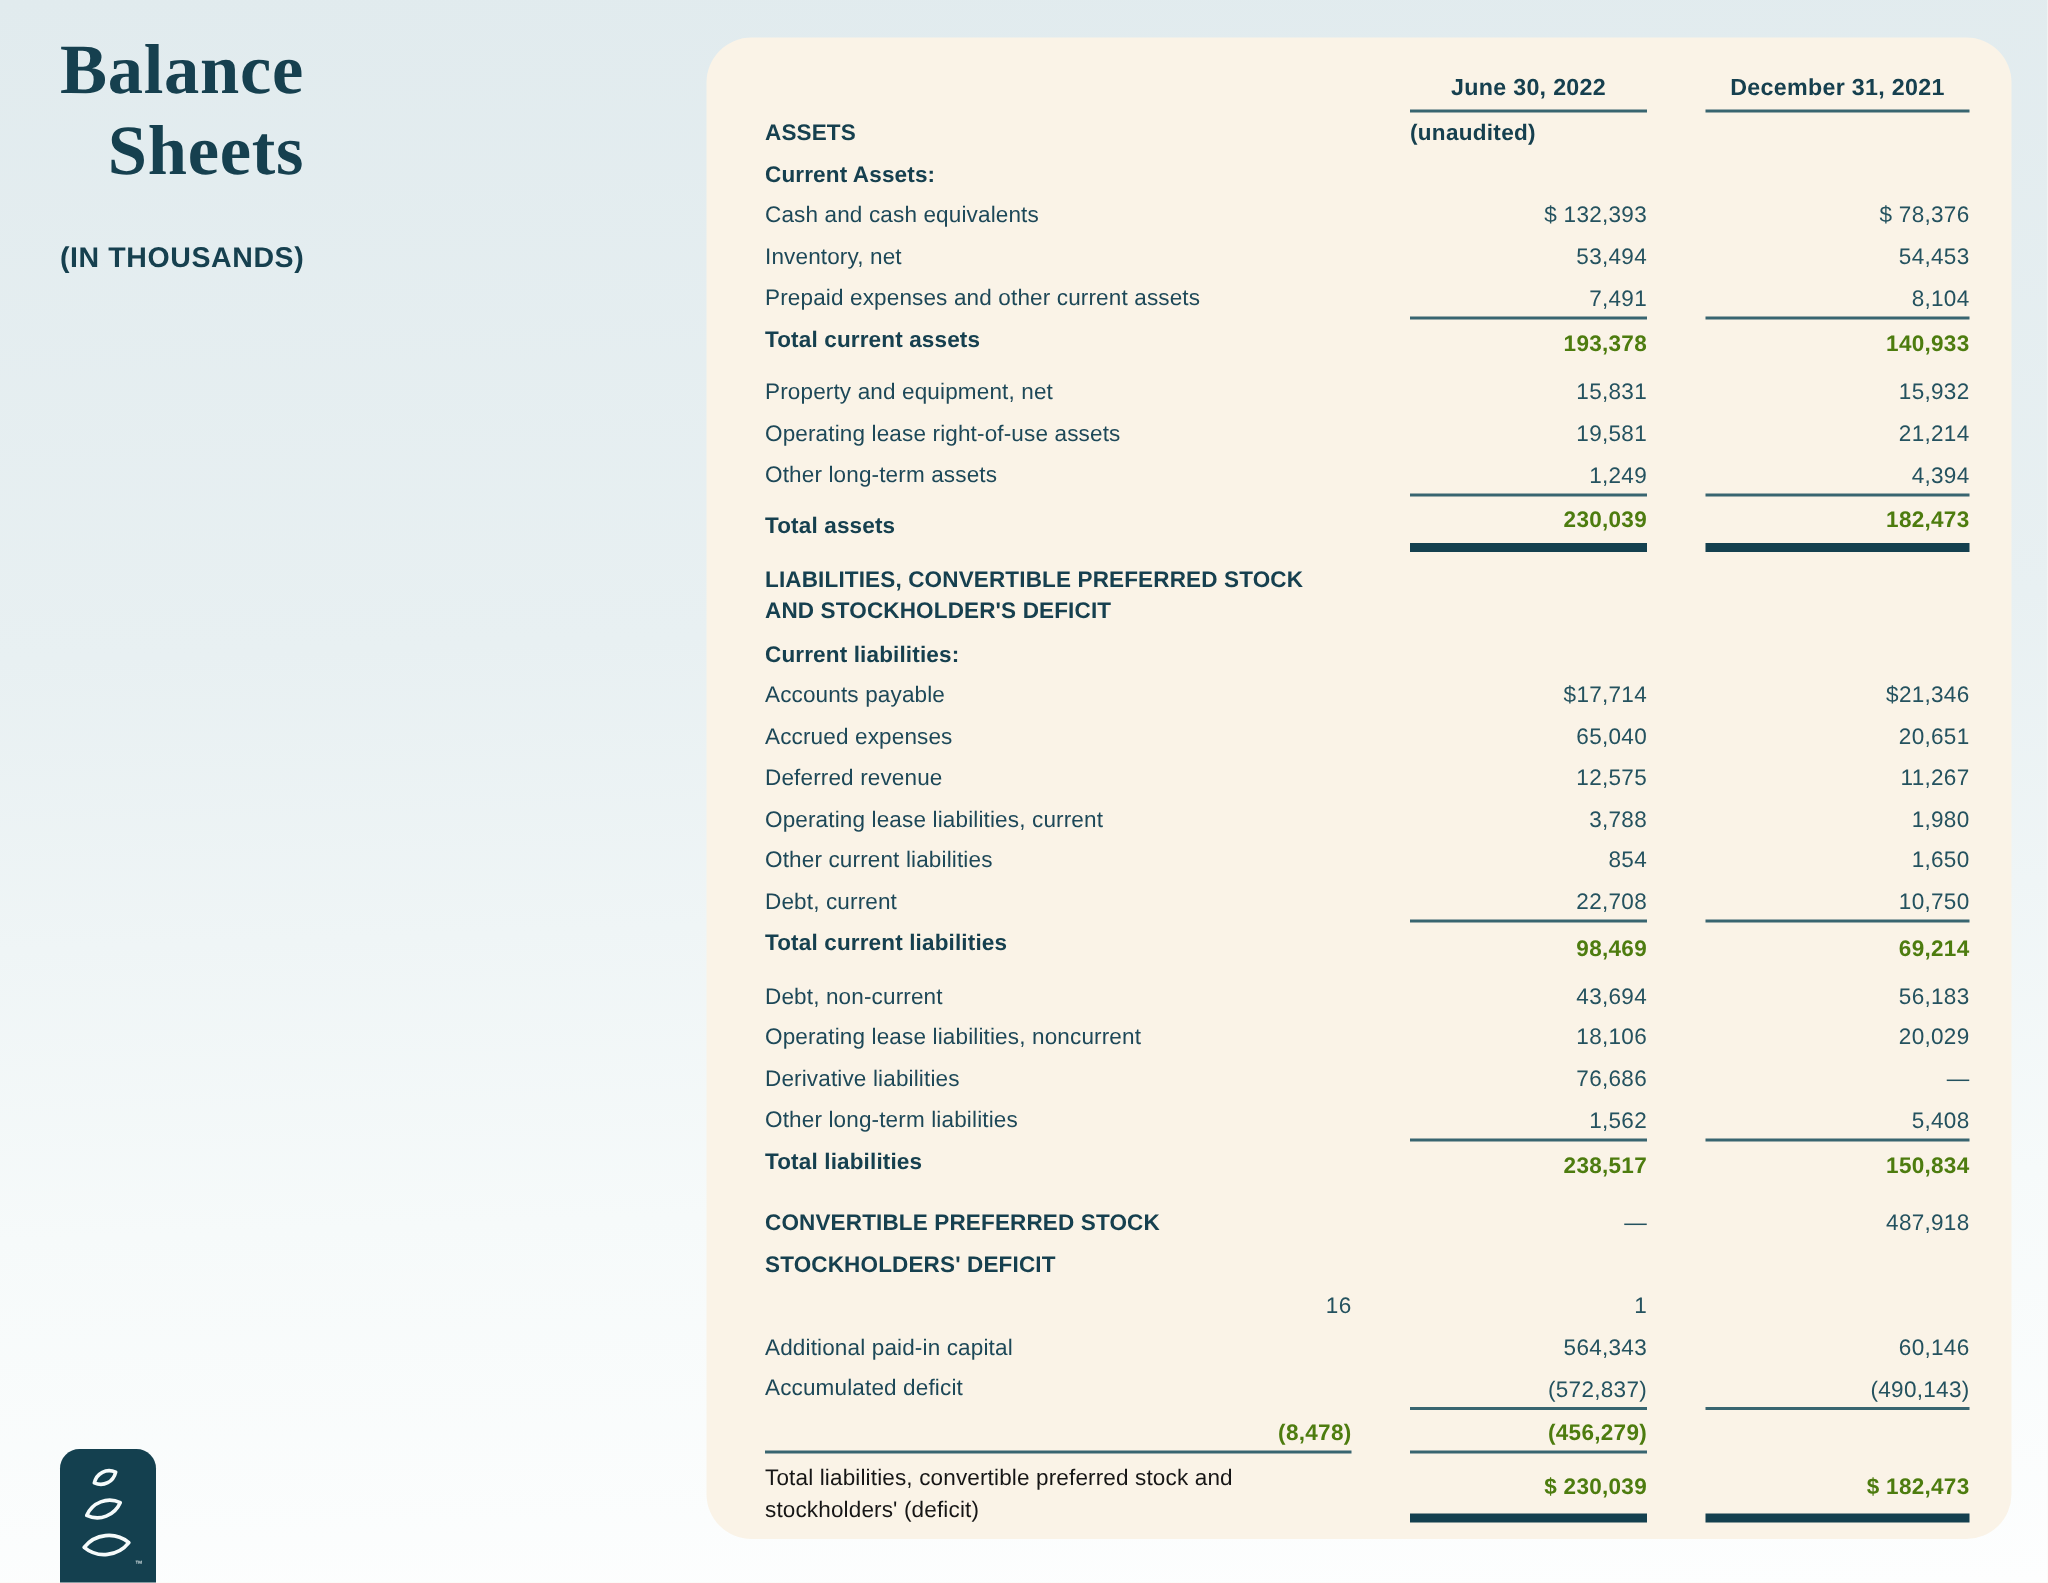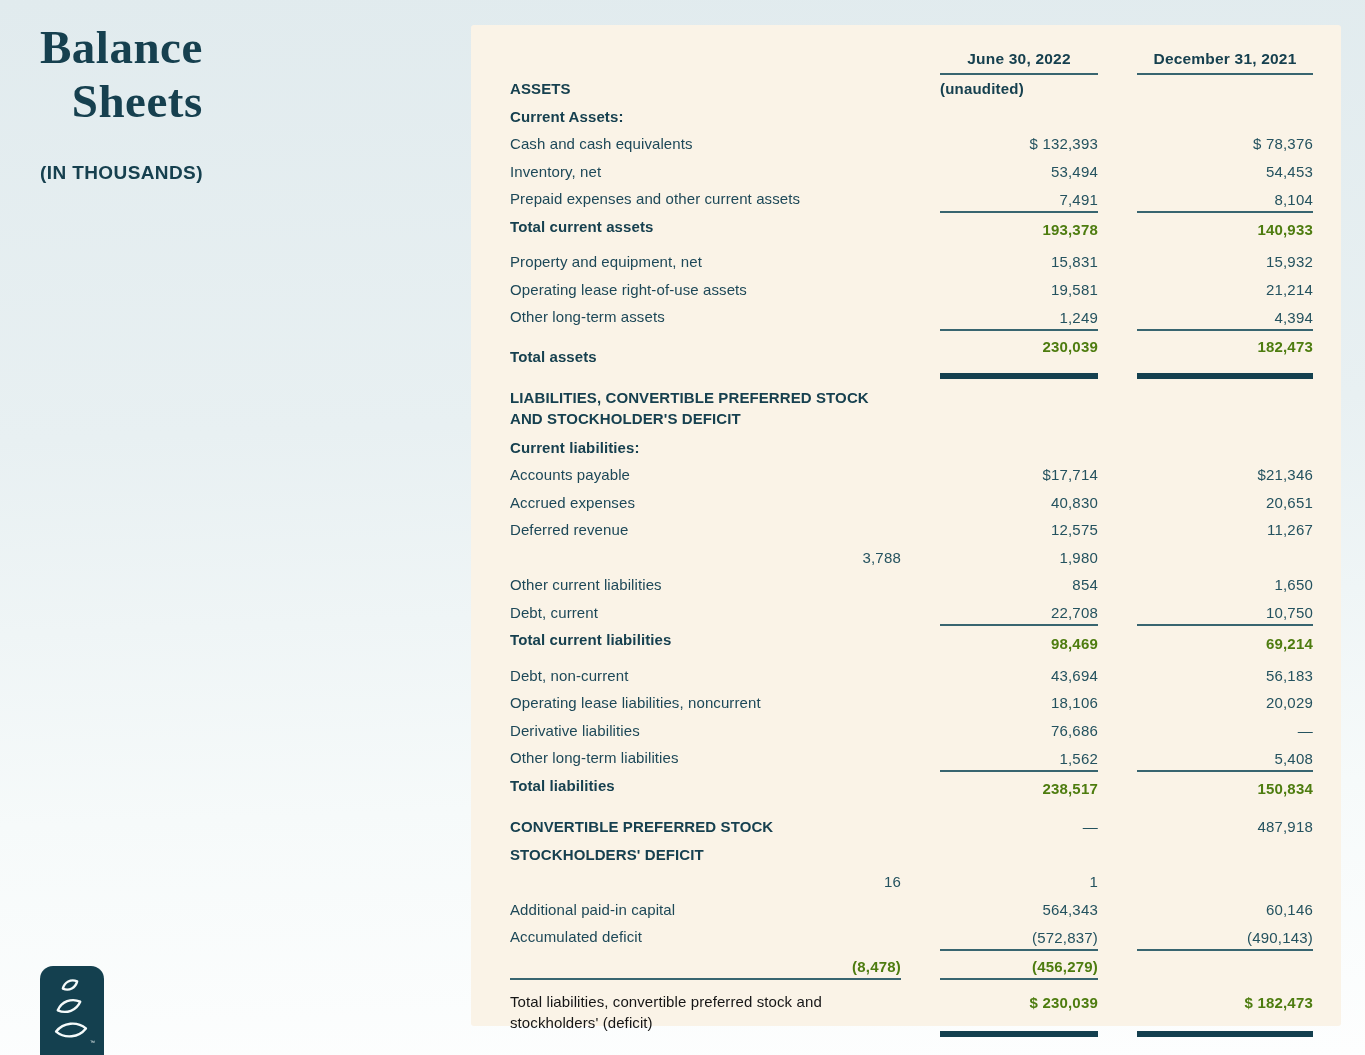--- a/index.html
+++ b/index.html
@@ -23,38 +23,38 @@
     font-size:19px;font-weight:700;letter-spacing:.4px;color:#16404f;margin-top:11px;
   }
   .logo-box{
     position:absolute;left:40px;top:966px;width:64px;height:110px;
     background:#14404f;border-radius:13px;
     display:flex;align-items:flex-start;justify-content:center;
   }
   
   .card{
     position:absolute;left:471px;top:25px;width:870px;height:1001px;
-    background:#faf3e7;border-radius:3px;box-sizing:border-box;
+    background:#faf3e7;border-radius:30px;box-sizing:border-box;
     padding:20px 28px 0 39px;
   }
   .row{
     display:grid;grid-template-columns:1fr 158px 176px;column-gap:39px;
     align-items:center;min-height:27.5px;font-size:15px;
   }
   .lbl{color:#1d4858;letter-spacing:.1px;}
   .v{text-align:right;color:#24525f;letter-spacing:.2px;white-space:nowrap;}
   .bold-label .lbl{font-weight:700;color:#16404f;}
   .black-label .lbl{color:#161616;font-weight:400;}
   .bold-values .v{font-weight:700;color:#4d7c0f;}
   .wrap{line-height:21px;padding:5px 0;}
   .wrap .lbl{max-width:430px;}
   .v1-center .v.c1{text-align:left;font-weight:700;color:#16404f;}
   .rule-below .v{border-bottom:2px solid #386570;padding-bottom:3px;align-self:end;}
   .total .v{padding-top:7px;}
-  .thick-below .v{border-bottom:6px solid #14404f;padding-bottom:18px;margin-bottom:3px;align-self:end;}
+  .thick-below .v{border-bottom:6px solid #14404f;padding-bottom:7px;margin-bottom:3px;align-self:end;}
   .head-row{min-height:30px;align-items:end;}
   .head-row .v{
     text-align:center;font-weight:700;color:#16404f;font-size:15.5px;
     border-bottom:2px solid #386570;padding-bottom:5px;
   }
   .spacer{min-height:0;}
 </style>
 </head>
 <body>
 
@@ -161,31 +161,32 @@
   </div>
 
   <div class="row">
     <div class="lbl">Accounts payable</div>
     <div class="v c1">$17,714</div>
     <div class="v c2">$21,346</div>
   </div>
 
   <div class="row">
     <div class="lbl">Accrued expenses</div>
-    <div class="v c1">40,830</div>
+    <div class="v c1">65,040</div>
     <div class="v c2">20,651</div>
   </div>
 
   <div class="row">
     <div class="lbl">Deferred revenue</div>
     <div class="v c1">12,575</div>
     <div class="v c2">11,267</div>
   </div>
 
   <div class="row">
+    <div class="lbl">Operating lease liabilities, current</div>
     <div class="v c1">3,788</div>
     <div class="v c2">1,980</div>
   </div>
 
   <div class="row">
     <div class="lbl">Other current liabilities</div>
     <div class="v c1">854</div>
     <div class="v c2">1,650</div>
   </div>
 

